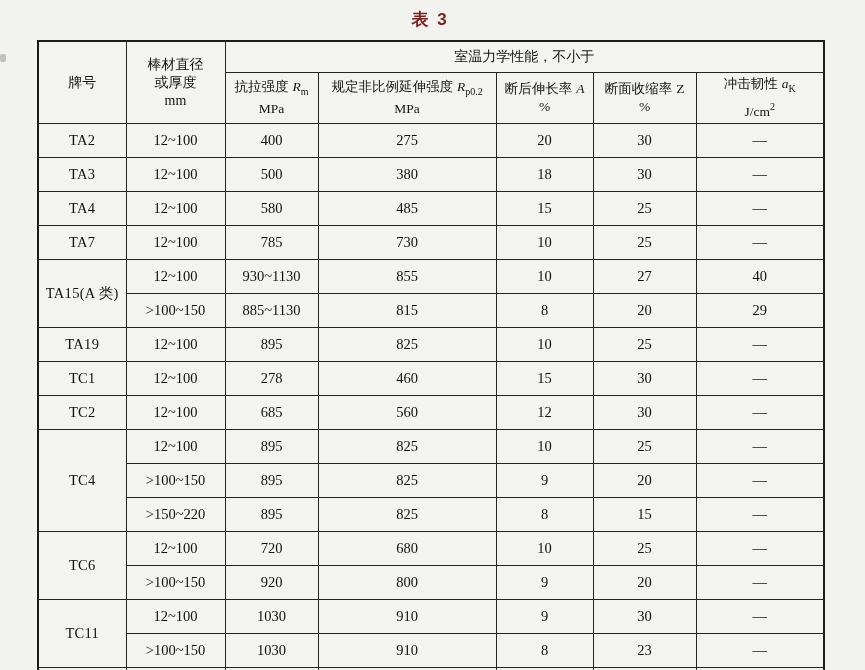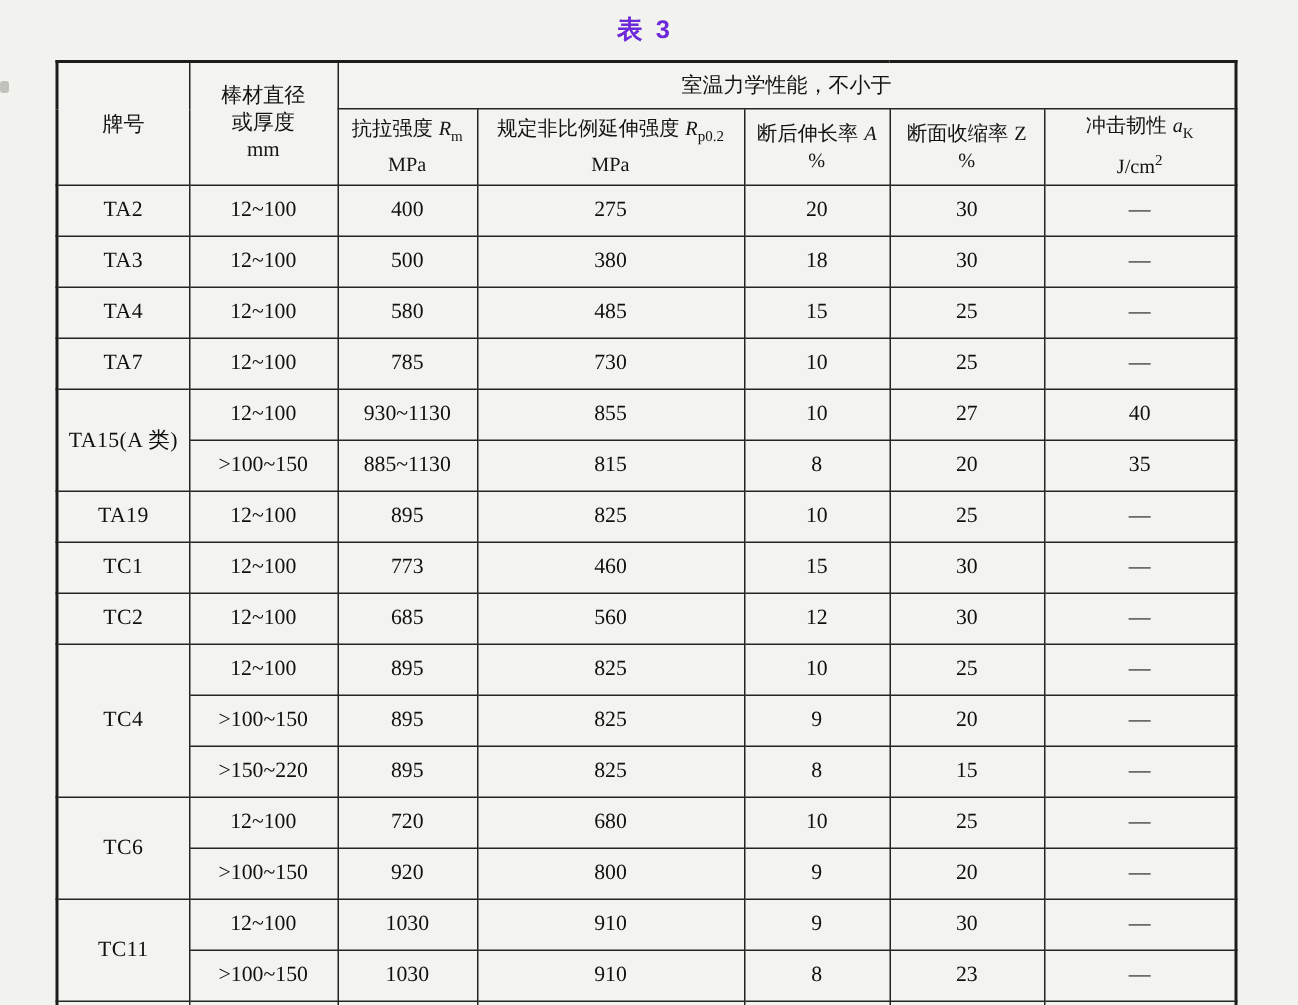--- a/index.html
+++ b/index.html
@@ -20,21 +20,21 @@
   .doc-title {
     position: absolute;
     top: 8px;
     left: 37px;
     width: 786px;
     text-align: center;
     font-family: "Liberation Sans", "DejaVu Sans", sans-serif;
     font-weight: bold;
     font-size: 17px;
     letter-spacing: 2px;
-    color: #6d28d9;
+    color: #7f1d1d;
   }
   table.props {
     position: absolute;
     left: 37px;
     top: 40px;
     width: 786px;
     border-collapse: collapse;
     table-layout: fixed;
     border: 2px solid #1c1c1c;
     background: #f3f3ef;
@@ -189,35 +189,35 @@
           <td>10</td>
           <td>27</td>
           <td>40</td>
         </tr>
         <tr>
           <td>&gt;100~150</td>
           <td>885~1130</td>
           <td>815</td>
           <td>8</td>
           <td>20</td>
-          <td>35</td>
+          <td>29</td>
         </tr>
         <tr>
           <td rowspan="1" class="c-grade">TA19</td>
           <td>12~100</td>
           <td>895</td>
           <td>825</td>
           <td>10</td>
           <td>25</td>
           <td>—</td>
         </tr>
         <tr>
           <td rowspan="1" class="c-grade">TC1</td>
           <td>12~100</td>
-          <td>773</td>
+          <td>278</td>
           <td>460</td>
           <td>15</td>
           <td>30</td>
           <td>—</td>
         </tr>
         <tr>
           <td rowspan="1" class="c-grade">TC2</td>
           <td>12~100</td>
           <td>685</td>
           <td>560</td>

